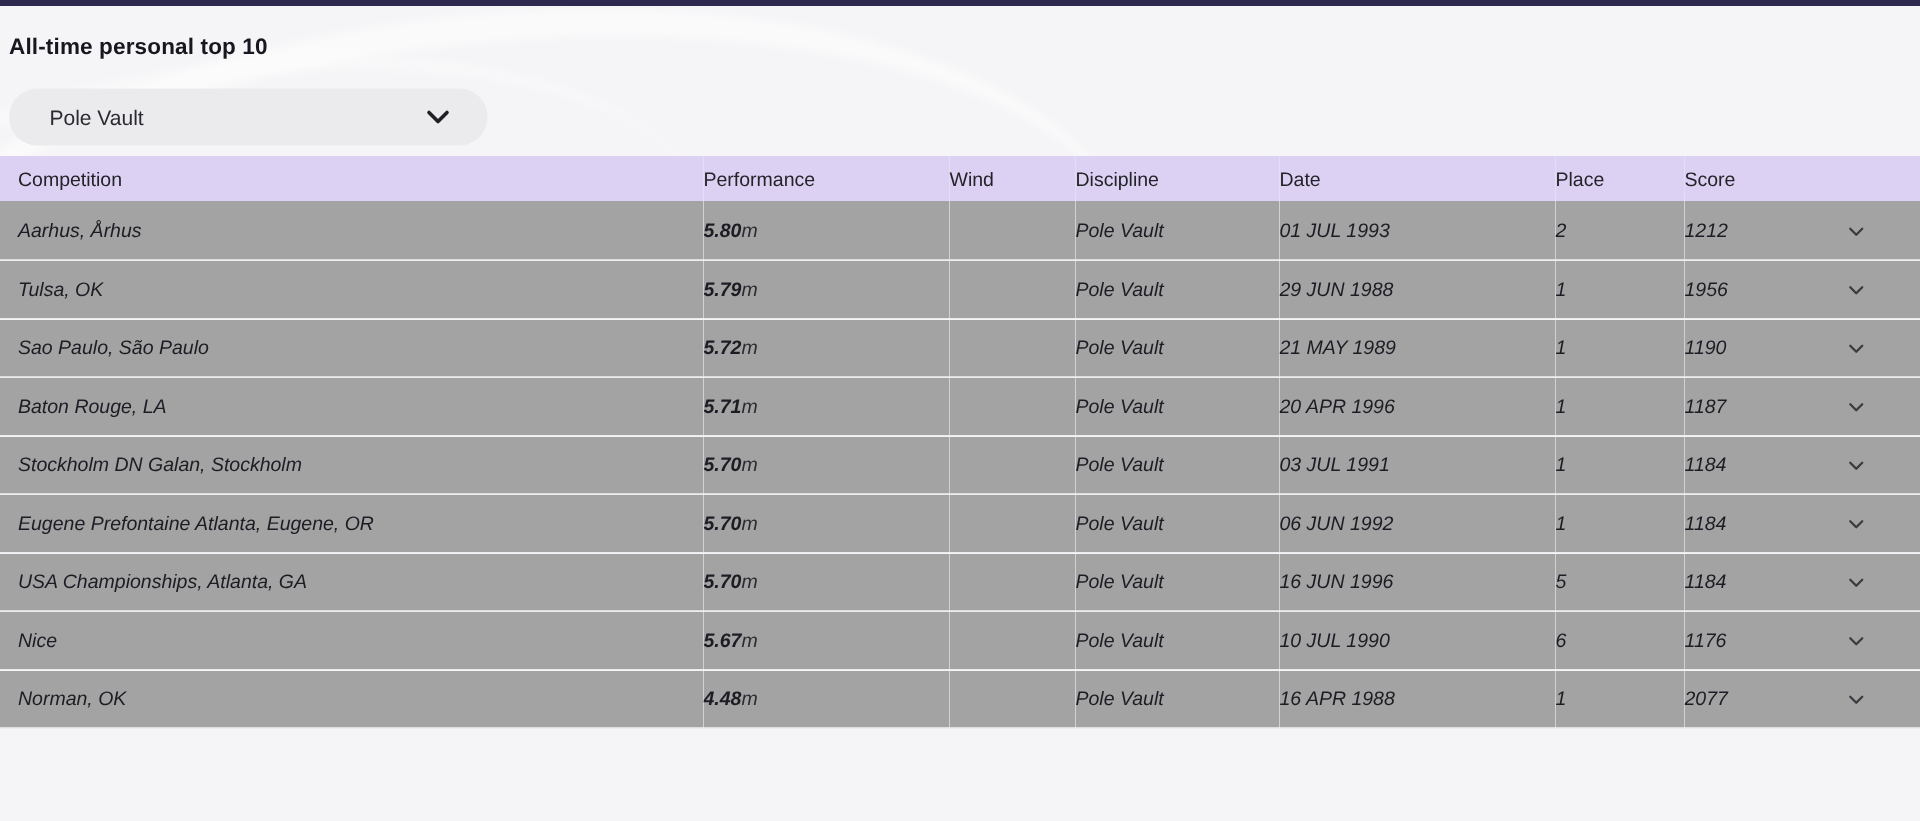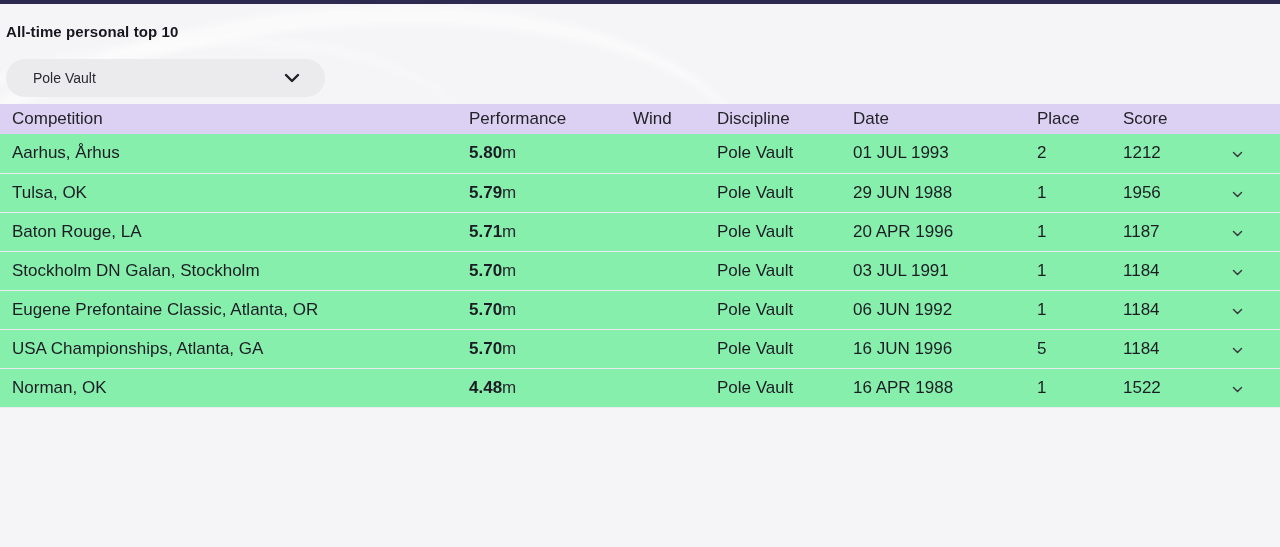--- a/index.html
+++ b/index.html
@@ -51,21 +51,21 @@
     cursor: pointer;
     font-size: 14px;
     color: #2a2a31;
   }
   .dropdown .chev svg { display: block; }
   table.results {
     width: 1280px;
     border-collapse: collapse;
     table-layout: fixed;
     background: #ffffff;
-    font-size: 17px;
+    font-size: 13px;
   }
   table.results thead th {
     background: #dcd1f3;
     height: 30px;
     font-weight: normal;
     text-align: left;
     color: #232329;
     padding: 0;
   }
   table.results th:first-child, table.results td:first-child { padding-left: 12px; }
@@ -78,21 +78,21 @@
     overflow: hidden;
   }
   td.perf .val { font-weight: bold; }
   td.perf .unit { font-weight: normal; color: #2a2a31; }
   td.place-cell { padding-left: 9px; }
   .row-chevron {
     background: none; border: none; cursor: pointer;
     padding: 2px; display: inline-flex; align-items: center;
     color: #3a3a40;
   }
-  tbody tr { background: #86efac; }
+  tbody tr { background: #a3a3a3; font-style: italic; }
   .bottom-strip { height: 16px; background: #f5f5f7; }
 </style>
 </head>
 <body>
 
 <div class="top-band"></div>
 
 <div class="hero">
   <div class="swoosh s1"></div>
   <div class="swoosh s2"></div>
@@ -162,20 +162,38 @@
     <td>1956</td>
     <td>
       <button class="row-chevron">
         <svg width="11" height="7" viewBox="0 0 11 7">
               <path d="M1.5 1.5 L5.5 5.5 L9.5 1.5" fill="none" stroke="currentColor" stroke-width="1.5" stroke-linecap="round" stroke-linejoin="round"></path>
             </svg>
       </button>
     </td>
   </tr>
 
+  <tr>
+    <td>Sao Paulo, São Paulo</td>
+    <td class="perf">
+      <span class="val">5.72</span><span class="unit">m</span>
+    </td>
+    <td></td>
+    <td>Pole Vault</td>
+    <td>21 MAY 1989</td>
+    <td class="place-cell">1</td>
+    <td>1190</td>
+    <td>
+      <button class="row-chevron">
+        <svg width="11" height="7" viewBox="0 0 11 7">
+              <path d="M1.5 1.5 L5.5 5.5 L9.5 1.5" fill="none" stroke="currentColor" stroke-width="1.5" stroke-linecap="round" stroke-linejoin="round"></path>
+            </svg>
+      </button>
+    </td>
+  </tr>
 
   <tr>
     <td>Baton Rouge, LA</td>
     <td class="perf">
       <span class="val">5.71</span><span class="unit">m</span>
     </td>
     <td></td>
     <td>Pole Vault</td>
     <td>20 APR 1996</td>
     <td class="place-cell">1</td>
@@ -202,21 +220,21 @@
     <td>
       <button class="row-chevron">
         <svg width="11" height="7" viewBox="0 0 11 7">
               <path d="M1.5 1.5 L5.5 5.5 L9.5 1.5" fill="none" stroke="currentColor" stroke-width="1.5" stroke-linecap="round" stroke-linejoin="round"></path>
             </svg>
       </button>
     </td>
   </tr>
 
   <tr>
-    <td>Eugene Prefontaine Classic, Atlanta, OR</td>
+    <td>Eugene Prefontaine Atlanta, Eugene, OR</td>
     <td class="perf">
       <span class="val">5.70</span><span class="unit">m</span>
     </td>
     <td></td>
     <td>Pole Vault</td>
     <td>06 JUN 1992</td>
     <td class="place-cell">1</td>
     <td>1184</td>
     <td>
       <button class="row-chevron">
@@ -239,31 +257,49 @@
     <td>1184</td>
     <td>
       <button class="row-chevron">
         <svg width="11" height="7" viewBox="0 0 11 7">
               <path d="M1.5 1.5 L5.5 5.5 L9.5 1.5" fill="none" stroke="currentColor" stroke-width="1.5" stroke-linecap="round" stroke-linejoin="round"></path>
             </svg>
       </button>
     </td>
   </tr>
 
+  <tr>
+    <td>Nice</td>
+    <td class="perf">
+      <span class="val">5.67</span><span class="unit">m</span>
+    </td>
+    <td></td>
+    <td>Pole Vault</td>
+    <td>10 JUL 1990</td>
+    <td class="place-cell">6</td>
+    <td>1176</td>
+    <td>
+      <button class="row-chevron">
+        <svg width="11" height="7" viewBox="0 0 11 7">
+              <path d="M1.5 1.5 L5.5 5.5 L9.5 1.5" fill="none" stroke="currentColor" stroke-width="1.5" stroke-linecap="round" stroke-linejoin="round"></path>
+            </svg>
+      </button>
+    </td>
+  </tr>
 
   <tr>
     <td>Norman, OK</td>
     <td class="perf">
       <span class="val">4.48</span><span class="unit">m</span>
     </td>
     <td></td>
     <td>Pole Vault</td>
     <td>16 APR 1988</td>
     <td class="place-cell">1</td>
-    <td>1522</td>
+    <td>2077</td>
     <td>
       <button class="row-chevron">
         <svg width="11" height="7" viewBox="0 0 11 7">
               <path d="M1.5 1.5 L5.5 5.5 L9.5 1.5" fill="none" stroke="currentColor" stroke-width="1.5" stroke-linecap="round" stroke-linejoin="round"></path>
             </svg>
       </button>
     </td>
   </tr>
 
 </tbody>

